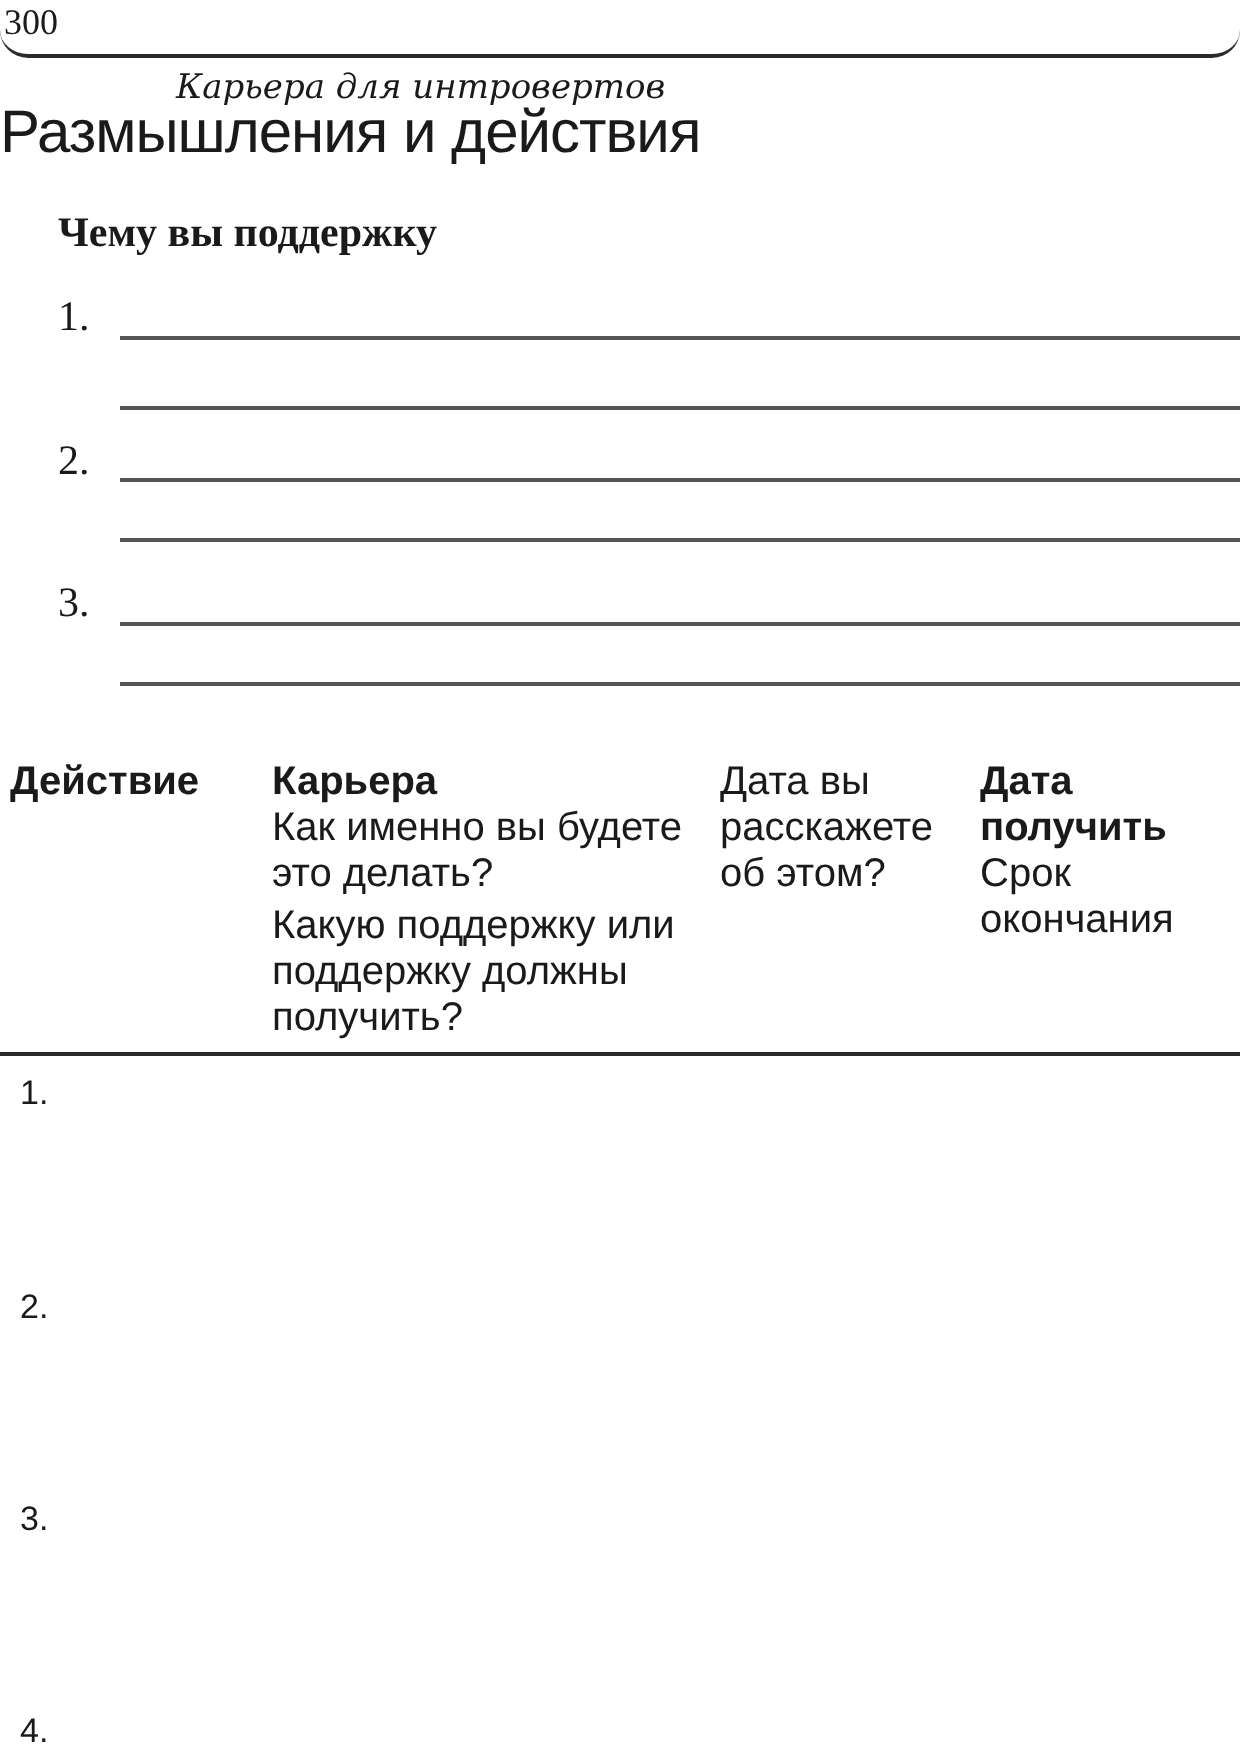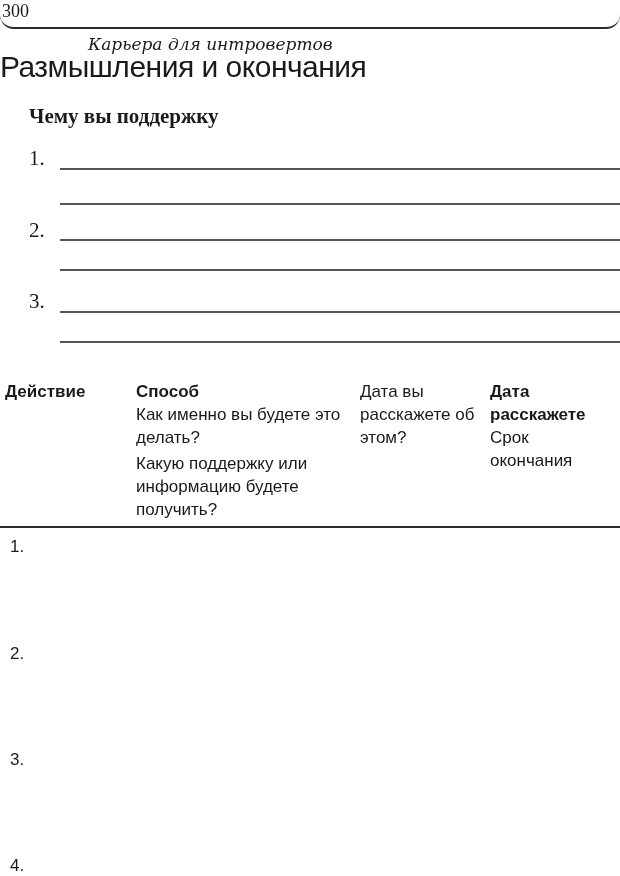--- a/index.html
+++ b/index.html
@@ -5,36 +5,36 @@
   html, body { margin: 0; padding: 0; background: #ffffff; }
   body { width: 620px; height: 876px; position: relative; overflow: hidden; color: #1a1a1a; }
   .running-head { position: absolute; left: 0; top: 0; width: 620px; height: 27px; border-bottom: 2px solid #2a2a2a; border-radius: 14px; }
   .page-num { position: absolute; left: 2px; top: 1px; font-family: "Liberation Serif", serif; font-size: 18px; }
   .book-title { position: absolute; left: 88px; top: 1px; font-family: "DejaVu Serif", serif; font-style: italic; font-size: 17px; margin-top: 33px; }
   .title { position: absolute; left: 0; top: 50px; font-family: "Liberation Sans", sans-serif; font-size: 30px; font-weight: 400; letter-spacing: -0.5px; }
   .subtitle { position: absolute; left: 29px; top: 104px; font-family: "Liberation Serif", serif; font-weight: 700; font-size: 21px; }
   .blank-item { position: absolute; left: 0; width: 620px; }
   .blank-num { position: absolute; left: 29px; font-family: "Liberation Serif", serif; font-size: 21px; }
   .blank-line { position: absolute; left: 60px; right: 0; height: 2px; background: #555; }
-  .tbl-head { position: absolute; left: 0; top: 380px; width: 620px; height: 146px; border-bottom: 2px solid #2a2a2a; font-family: "Liberation Sans", sans-serif; font-size: 17px; line-height: 23px; }
+  .tbl-head { position: absolute; left: 0; top: 380px; width: 620px; height: 146px; border-bottom: 2px solid #2a2a2a; font-family: "Liberation Sans", sans-serif; font-size: 20px; line-height: 23px; }
   .col { position: absolute; top: 0; }
   .col .h { font-weight: 700; display: block; }
   .col .d { display: block; }
   .col .d2 { display: block; margin-top: 3px; }
   .row-num { position: absolute; left: 10px; font-family: "Liberation Sans", sans-serif; font-size: 17px; }
 </style>
 </head>
 <body>
 
 <div class="running-head">
   <span class="page-num">300</span>
   <span class="book-title">Карьера для интровертов</span>
 </div>
 
-<div class="title">Размышления и окончания</div>
+<div class="title">Размышления и действия</div>
 <div class="subtitle">Чему вы поддержку</div>
 
 <div>
   <div class="blank-item" style="top:146px">
     <span class="blank-num" style="top:0">1.</span>
     <div class="blank-line" style="top:22px"></div>
     <div class="blank-line" style="top:57px"></div>
   </div>
   <div class="blank-item" style="top:218px">
     <span class="blank-num" style="top:0">2.</span>
@@ -46,29 +46,29 @@
     <div class="blank-line" style="top:22px"></div>
     <div class="blank-line" style="top:52px"></div>
   </div>
 </div>
 
 <div class="tbl-head">
   <div class="col" style="left:5px; width:125px">
     <span class="h">Действие</span>
   </div>
   <div class="col" style="left:136px; width:205px">
-    <span class="h">Способ</span>
+    <span class="h">Карьера</span>
     <span class="d">Как именно вы будете это делать?</span>
-    <span class="d2">Какую поддержку или информацию будете получить?</span>
+    <span class="d2">Какую поддержку или поддержку должны получить?</span>
   </div>
   <div class="col" style="left:360px; width:115px">
     <span class="d">Дата вы расскажете об этом?</span>
   </div>
   <div class="col" style="left:490px; width:125px">
-    <span class="h">Дата расскажете</span>
+    <span class="h">Дата получить</span>
     <span class="d">Срок окончания</span>
   </div>
 </div>
 
 <div>
   <span class="row-num" style="top:537px">1.</span>
   <span class="row-num" style="top:644px">2.</span>
   <span class="row-num" style="top:750px">3.</span>
   <span class="row-num" style="top:856px">4.</span>
 </div>

